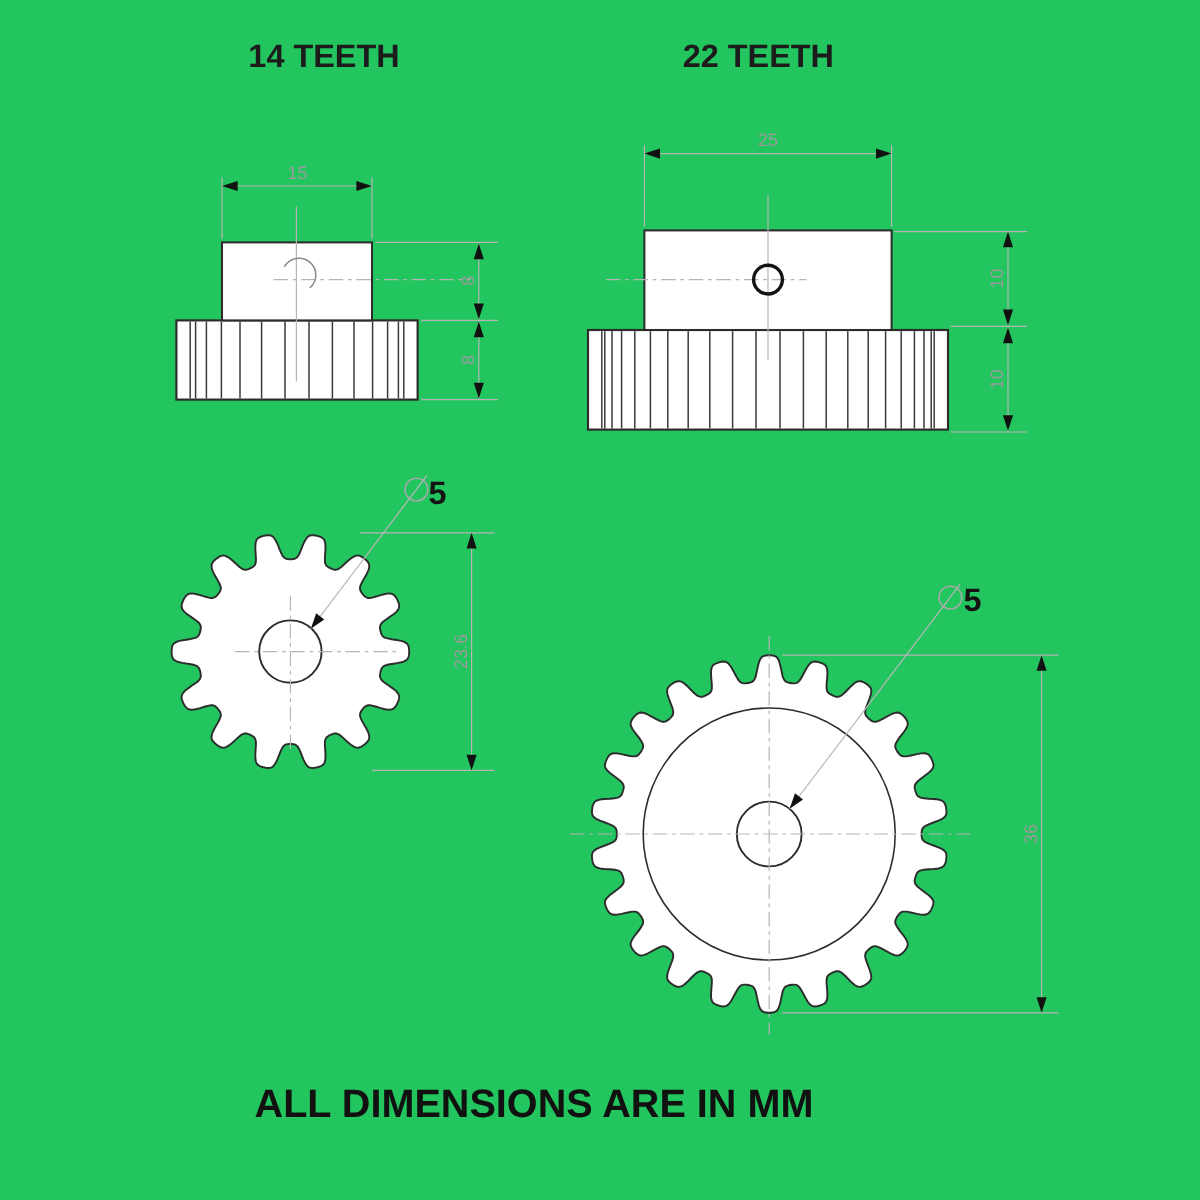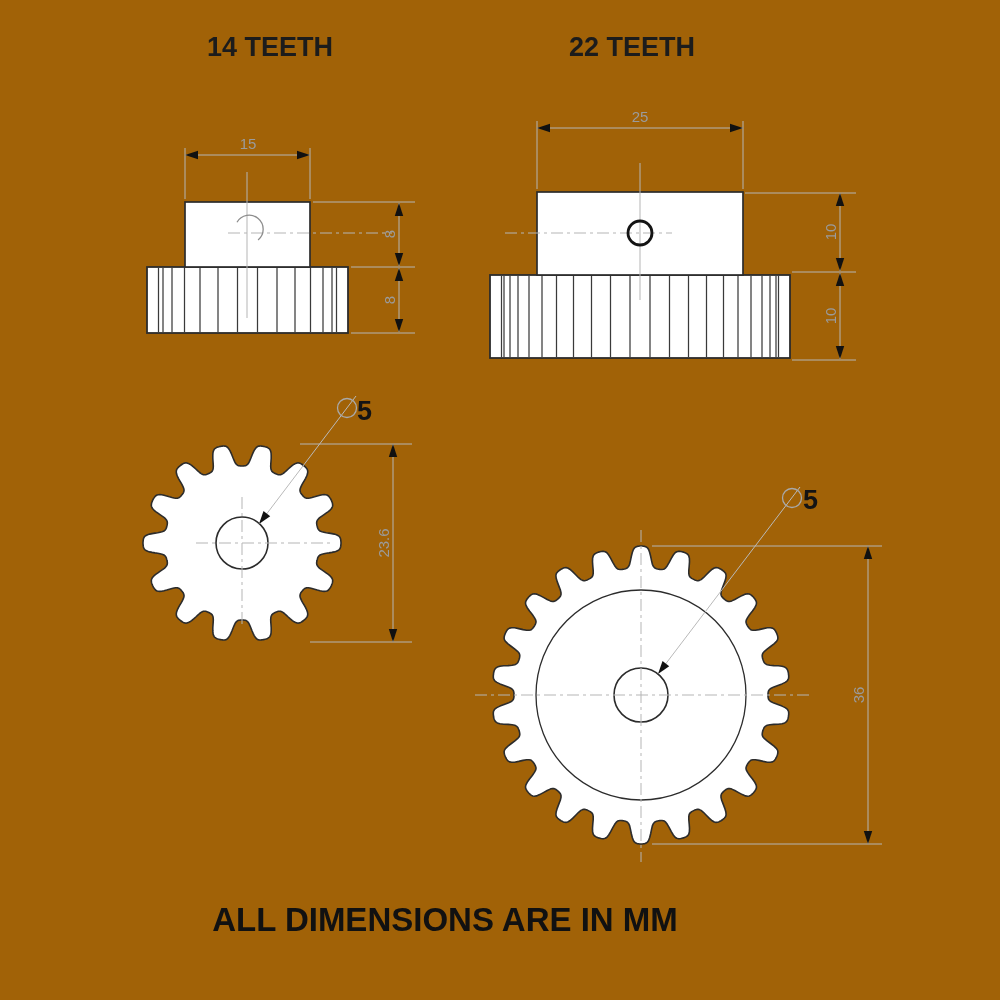--- a/index.html
+++ b/index.html
@@ -1,16 +1,16 @@
 <!DOCTYPE html>
 <html><head>
 <meta charset="utf-8">
 <style>
   html,body{margin:0;padding:0;background:#fff;}
-  #canvas{position:relative;width:1000px;height:1000px;background:#a16207;overflow:hidden;
+  #canvas{position:relative;width:1000px;height:1000px;background:#22c55e;overflow:hidden;
           font-family:"Liberation Sans",sans-serif;}
   svg{display:block;}
   .title{font:bold 27px "Liberation Sans",sans-serif; fill:#1c1c1c;}
   .note {font:bold 33px "Liberation Sans",sans-serif; fill:#111;}
   .dim  {font:15px "Liberation Sans",sans-serif; fill:#9b9b9b;}
   .bore {font:bold 27px "Liberation Sans",sans-serif; fill:#141414;}
 </style>
 </head>
 <body>
 

